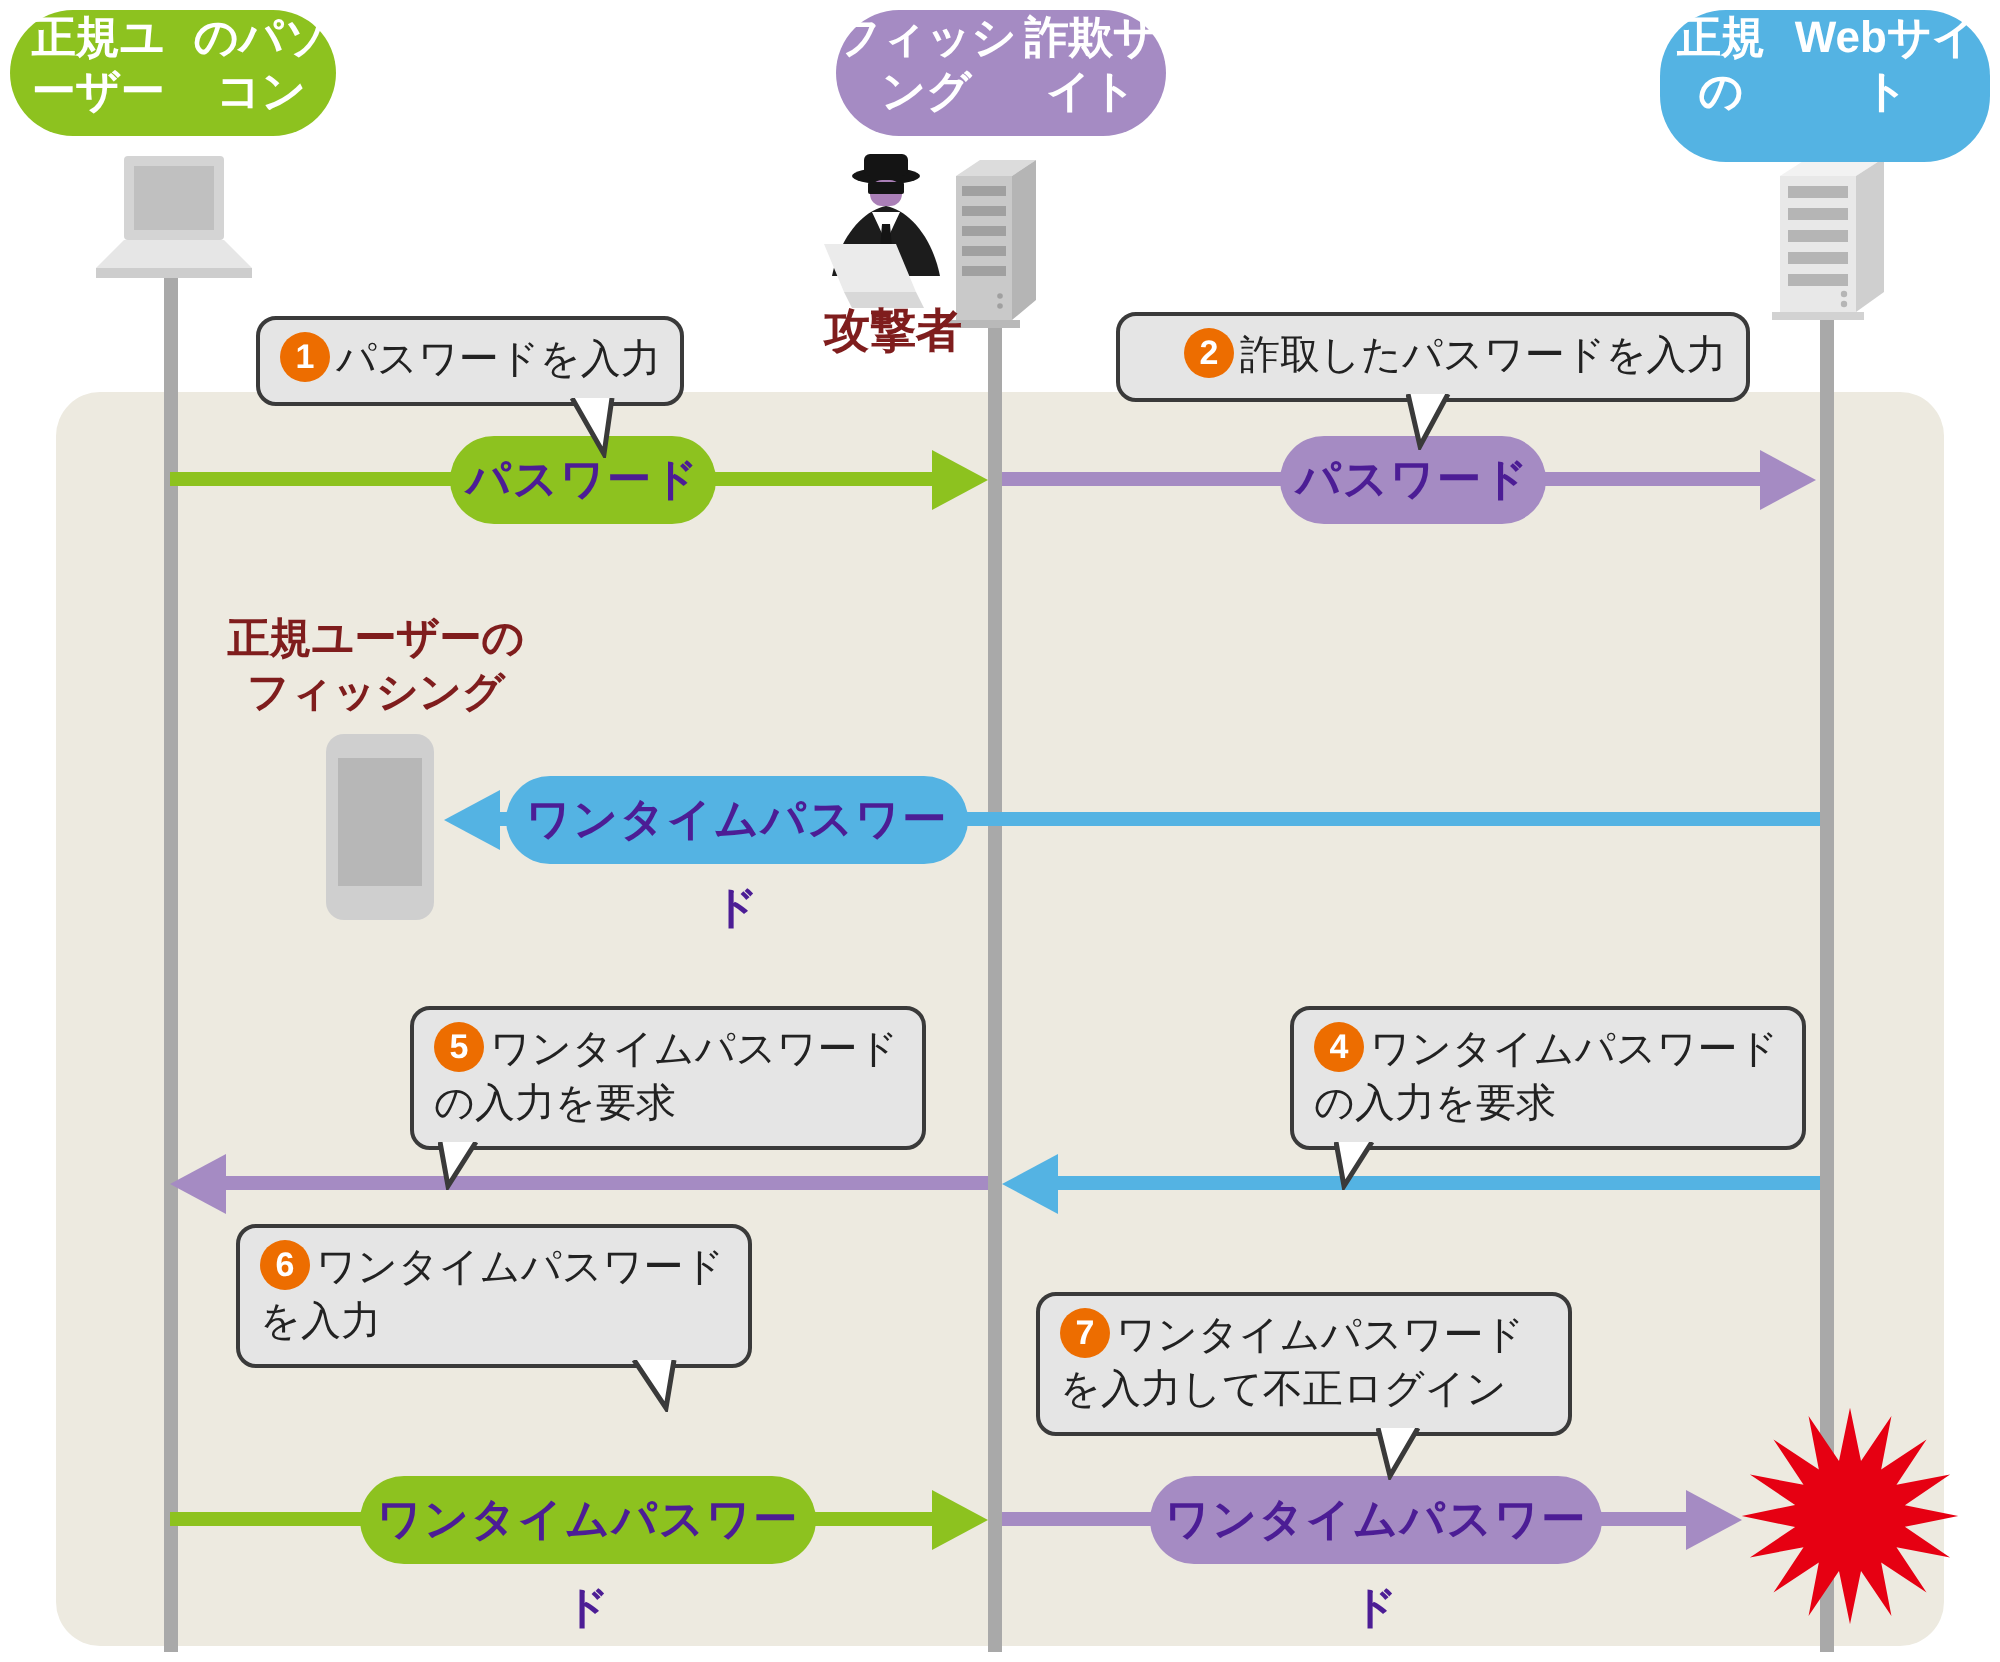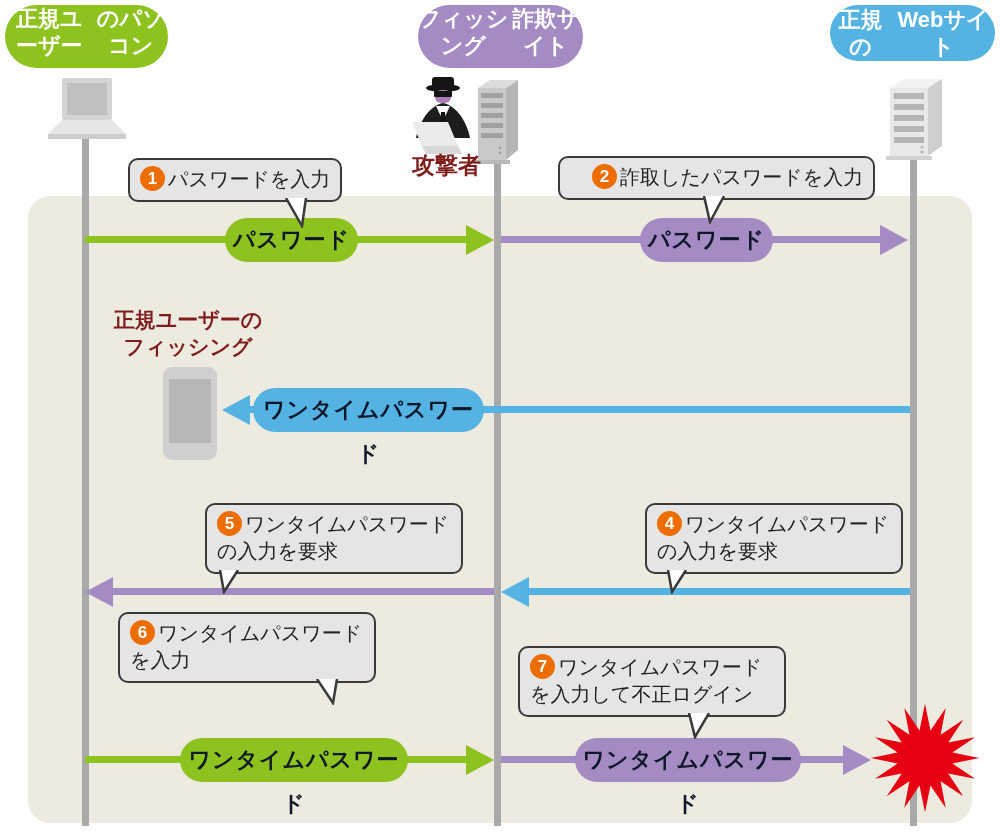--- a/index.html
+++ b/index.html
@@ -20,21 +20,21 @@
   .hline{position:absolute;height:7px;z-index:3;}
   .c-green{background:#8dc21f;}
   .c-purple{background:#a58bc3;}
   .c-blue{background:#54b3e3;}
   .head{position:absolute;width:0;height:0;border-top:15px solid transparent;border-bottom:15px solid transparent;z-index:3;}
   .head.r.g{border-left:28px solid #8dc21f;}
   .head.r.p{border-left:28px solid #a58bc3;}
   .head.l.b{border-right:28px solid #54b3e3;}
   .head.l.p{border-right:28px solid #a58bc3;}
   
-  .pill{position:absolute;height:44px;border-radius:22px;color:#0f172a;font-weight:bold;font-size:22px;
+  .pill{position:absolute;height:44px;border-radius:22px;color:#4c1d95;font-weight:bold;font-size:22px;
         line-height:44px;text-align:center;z-index:4;letter-spacing:1px;}
   
   .callout{position:absolute;background:#e5e5e5;border:2.5px solid #3a3a3a;border-radius:10px;
            padding:6px 10px 7px 10px;font-size:20px;line-height:27px;color:#222;z-index:7;word-break:break-all;}
   .callout.nw{white-space:nowrap;}
   .badge{display:inline-block;width:25px;height:25px;border-radius:50%;background:#ed6d00;color:#fff;
          text-align:center;line-height:25px;font-weight:bold;font-size:17px;margin-right:3px;vertical-align:2px;}
   .tail{position:absolute;top:calc(100% - 2px);z-index:8;}
   
   .plainlabel{position:absolute;z-index:6;color:#7f1d1d;}
@@ -59,21 +59,21 @@
   <div class="lifeline" style="left:910px;top:150px;height:676px;"></div>
 
   <div class="bubble bg-green" style="left:5px;top:5px;width:163px;height:63px;">
     <span>正規ユーザー</span>
     <span>のパソコン</span>
   </div>
   <div class="bubble bg-purple" style="left:418px;top:5px;width:165px;height:63px;font-family:Liberation Serif, serif;">
     <span>フィッシング</span>
     <span>詐欺サイト</span>
   </div>
-  <div class="bubble bg-blue" style="left:830px;top:5px;width:165px;height:56px;align-items:center;">
+  <div class="bubble bg-blue" style="left:830px;top:5px;width:165px;height:76px;">
     <span>正規の</span>
     <span>Webサイト</span>
   </div>
 
   <svg class="icon" style="left:44px;top:78px;" width="84" height="62" viewBox="0 0 84 62">
     <rect x="18" y="0" width="50" height="42" rx="2" fill="#d4d4d4"></rect>
     <rect x="23" y="5" width="40" height="32" fill="#c0c0c0"></rect>
     <polygon points="4,56 18,42 68,42 82,56" fill="#e6e6e6"></polygon>
     <rect x="4" y="56" width="78" height="5" fill="#cdcdcd"></rect>
   </svg>

